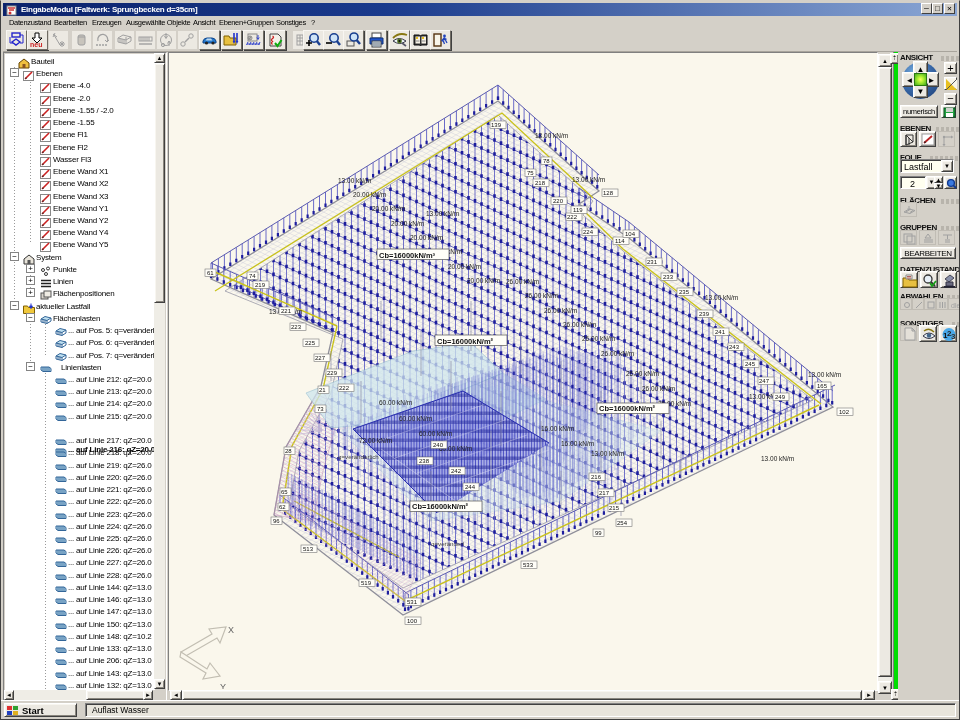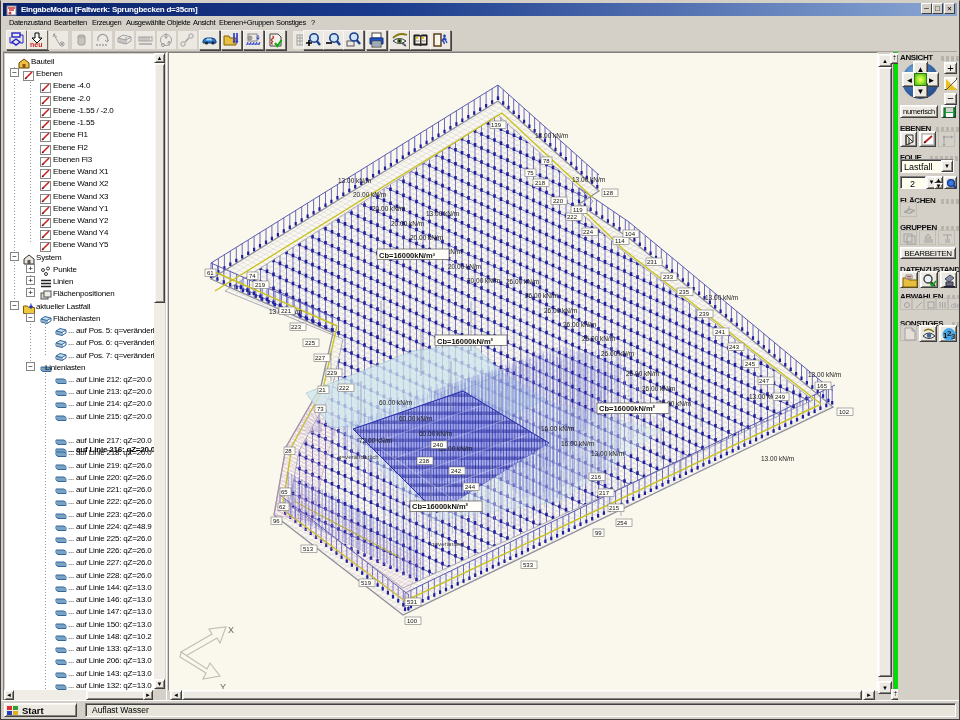--- a/index.html
+++ b/index.html
@@ -284,21 +284,21 @@
             <path d="M2 9 l2 -0.5 -1.2 -1.2 z" fill="#222"></path>
           </svg></span>
         <span class="tlb" style="left:48px;">Ebene Fl2</span>
       </div>
       <div class="trow" style="top:98.84px;">
         <span class="tic" style="left:35px;"><svg width="12" height="11" viewBox="0 0 12 11">
             <rect x="0.5" y="1.5" width="10" height="9" fill="#fff" stroke="#888"></rect>
             <path d="M2 9 L9 2" stroke="#cc2222" stroke-width="1.6"></path>
             <path d="M2 9 l2 -0.5 -1.2 -1.2 z" fill="#222"></path>
           </svg></span>
-        <span class="tlb" style="left:48px;">Ebenen Fl3</span>
+        <span class="tlb" style="left:48px;">Wasser Fl3</span>
       </div>
       <div class="trow" style="top:111.07000000000001px;">
         <span class="tic" style="left:35px;"><svg width="12" height="11" viewBox="0 0 12 11">
             <rect x="0.5" y="1.5" width="10" height="9" fill="#fff" stroke="#888"></rect>
             <path d="M2 9 L9 2" stroke="#cc2222" stroke-width="1.6"></path>
             <path d="M2 9 l2 -0.5 -1.2 -1.2 z" fill="#222"></path>
           </svg></span>
         <span class="tlb" style="left:48px;">Ebene Wand X1</span>
       </div>
       <div class="trow" style="top:123.30000000000001px;">
@@ -421,21 +421,21 @@
             <path d="M3 4.2 v3 M5 4.8 v3" stroke="#336699"></path>
           </svg></span>
         <span class="tlb" style="left:63px;">... auf Pos. 7:  q=veränderli</span>
       </div>
       <div class="trow" style="top:306.75px;">
         <span class="expb" style="left:21px;">−</span>
         <span class="tic" style="left:35px;"><svg width="12" height="11" viewBox="0 0 12 11">
             <path d="M1 3 h8 l2 1.5 v3 l-8 0 -2 -1.5 z" fill="#bfe0f0" stroke="#336699"></path>
             <path d="M3 3 v4 M5 3 v4 M7 3 v4 M9 3 v4" stroke="#336699"></path>
           </svg></span>
-        <span class="tlb" style="left:40px;">Linienlasten</span>
+        <span class="tlb" style="left:56px;">Linienlasten</span>
       </div>
       <div class="trow" style="top:318.98px;">
         <span class="tic" style="left:50px;"><svg width="12" height="11" viewBox="0 0 12 11">
             <path d="M1 3 h8 l2 1.5 v3 l-8 0 -2 -1.5 z" fill="#bfe0f0" stroke="#336699"></path>
             <path d="M3 3 v4 M5 3 v4 M7 3 v4 M9 3 v4" stroke="#336699"></path>
           </svg></span>
         <span class="tlb" style="left:63px;">... auf Linie 212:  qZ=20.0</span>
       </div>
       <div class="trow" style="top:331.21000000000004px;">
         <span class="tic" style="left:50px;"><svg width="12" height="11" viewBox="0 0 12 11">
@@ -512,21 +512,21 @@
             <path d="M1 3 h8 l2 1.5 v3 l-8 0 -2 -1.5 z" fill="#bfe0f0" stroke="#336699"></path>
             <path d="M3 3 v4 M5 3 v4 M7 3 v4 M9 3 v4" stroke="#336699"></path>
           </svg></span>
         <span class="tlb" style="left:63px;">... auf Linie 223:  qZ=26.0</span>
       </div>
       <div class="trow" style="top:465.74px;">
         <span class="tic" style="left:50px;"><svg width="12" height="11" viewBox="0 0 12 11">
             <path d="M1 3 h8 l2 1.5 v3 l-8 0 -2 -1.5 z" fill="#bfe0f0" stroke="#336699"></path>
             <path d="M3 3 v4 M5 3 v4 M7 3 v4 M9 3 v4" stroke="#336699"></path>
           </svg></span>
-        <span class="tlb" style="left:63px;">... auf Linie 224:  qZ=48.9</span>
+        <span class="tlb" style="left:63px;">... auf Linie 224:  qZ=26.0</span>
       </div>
       <div class="trow" style="top:477.97px;">
         <span class="tic" style="left:50px;"><svg width="12" height="11" viewBox="0 0 12 11">
             <path d="M1 3 h8 l2 1.5 v3 l-8 0 -2 -1.5 z" fill="#bfe0f0" stroke="#336699"></path>
             <path d="M3 3 v4 M5 3 v4 M7 3 v4 M9 3 v4" stroke="#336699"></path>
           </svg></span>
         <span class="tlb" style="left:63px;">... auf Linie 225:  qZ=26.0</span>
       </div>
       <div class="trow" style="top:490.20000000000005px;">
         <span class="tic" style="left:50px;"><svg width="12" height="11" viewBox="0 0 12 11">

